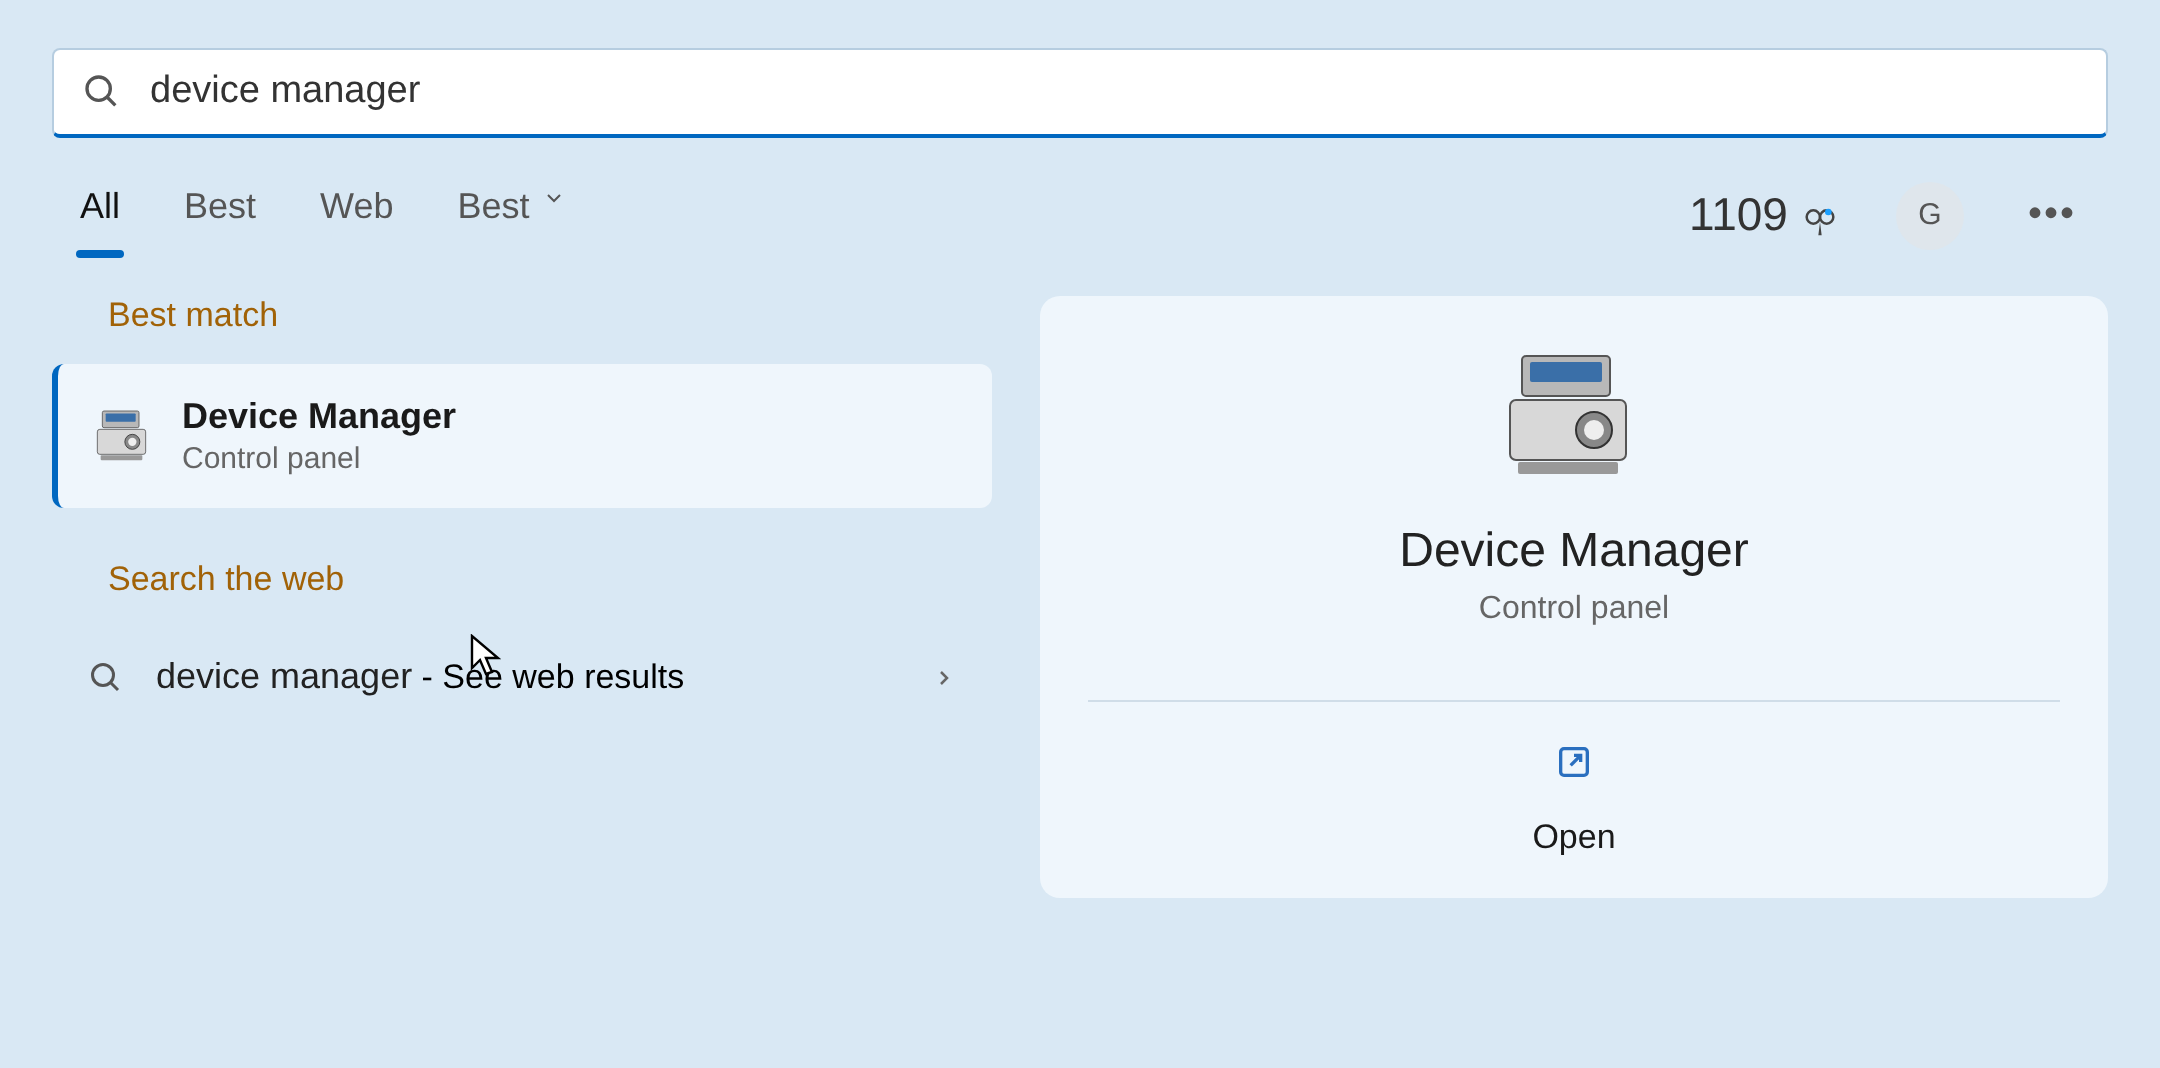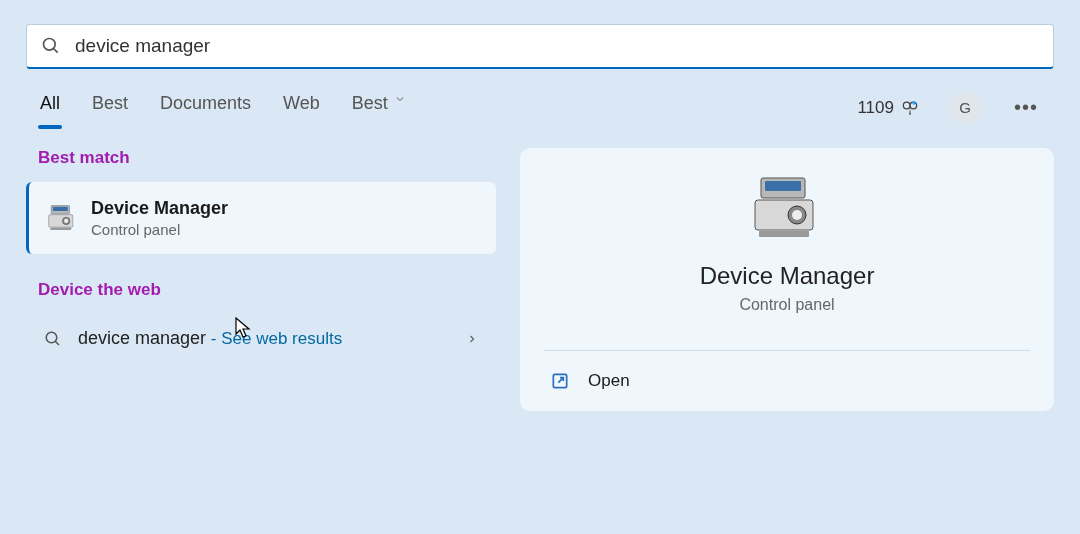--- a/index.html
+++ b/index.html
@@ -45,21 +45,21 @@
     .tab.active { color: #111; font-weight: 400; }
     .tab.active::after {
       content: "";
       position: absolute;
       left: 0; right: 0; bottom: -1px;
       height: 4px;
       background: #0067c0;
       border-radius: 2px;
     }
     .spacer { flex: 1; }
-    .rewards { display: flex; align-items: flex-end; gap: 6px; font-size: 17px; color:#333; }
+    .rewards { display: flex; align-items: flex-end; gap: 6px; font-size: 23px; color:#333; }
     .avatar {
       width: 34px; height: 34px; border-radius: 50%;
       background: #dfe6ec;
       display: flex; align-items: center; justify-content: center;
       font-size: 15px; color:#555;
     }
     .more-dots { font-size: 20px; letter-spacing: 1px; color:#555; padding:0 4px; cursor:pointer; }
 
     .columns {
       display: flex;
@@ -72,23 +72,23 @@
       background: #eff6fc;
       border-radius: 10px;
       padding: 28px 24px 0 24px;
       display: flex;
       flex-direction: column;
       align-items: center;
     }
 
     .section-title {
       font-size: 17px;
-      font-weight: 700;
-      color: #a21caf;
-      margin: 0 0 14px 12px;
+      font-weight: 400;
+      color: #a16207;
+      margin: 0 0 14px 28px;
     }
 
     .best-match-card {
       background: #eff6fc;
       border-left: 3px solid #0067c0;
       border-radius: 6px;
       padding: 16px 18px;
       display: flex;
       align-items: center;
       gap: 14px;
@@ -100,34 +100,35 @@
 
     .web-item {
       display: flex;
       align-items: center;
       padding: 14px 18px;
       gap: 16px;
       cursor: pointer;
       border-radius: 6px;
     }
     .web-item .txt { flex: 1; font-size: 18px; color: #222; }
-    .web-item .txt .hint { color: #0369a1; font-size: 17px; }
+    .web-item .txt .hint { color: #000000; font-size: 17px; }
     .web-item .chev { color: #666; font-size: 14px; }
 
     .detail-title { font-size: 24px; color: #222; margin-top: 22px; font-weight: 400;}
     .detail-sub { font-size: 16px; color: #666; margin-top: 6px; margin-bottom: 36px;}
     .divider { width: 100%; height: 1px; background: #d0dde8; }
     .action-row {
       width: 100%;
       display: flex;
       align-items: center;
       gap: 18px;
       padding: 20px 6px;
       font-size: 17px;
       cursor: pointer;
+      flex-direction: column;
     }
     .action-row .icon { color: #2a6fbf; }
 
     .device-icon {
       width: 72px; height: 64px; position: relative;
       display:flex; align-items:center; justify-content:center;
     }
     .device-icon-sm { width: 30px; height: 28px; }
 
     .cursor {
@@ -151,23 +152,20 @@
   </span>
   <input type="text" value="device manager" style="">
 </div>
 
 <div class="filters">
   <div class="tab active">
       <span>All</span>
     </div>
   <div class="tab">
       <span>Best</span>
-    </div>
-  <div class="tab">
-      <span>Documents</span>
     </div>
   <div class="tab">
       <span>Web</span>
     </div>
   <div class="tab">
     <span>Best</span>
     <span>
       <svg width="12" height="12" viewBox="0 0 24 24" fill="none" stroke="currentColor" stroke-width="2">
           <polyline points="6 9 12 15 18 9"></polyline>
         </svg>
@@ -207,21 +205,21 @@
           <circle cx="46" cy="39" r="5" fill="#eee"></circle>
           <rect x="8" y="55" width="50" height="6" rx="1" fill="#999"></rect>
         </svg>
       </span>
       <div>
         <div class="title">Device Manager</div>
         <div class="sub">Control panel</div>
       </div>
     </div>
 
-    <div class="section-title">Device the web</div>
+    <div class="section-title">Search the web</div>
 
     <div class="web-item">
       <span>
         <svg width="18" height="18" viewBox="0 0 24 24" fill="none" stroke="#555" stroke-width="2">
             <circle cx="10" cy="10" r="7"></circle>
             <line x1="20" y1="20" x2="15" y2="15"></line>
           </svg>
       </span>
       <span class="txt">
         <span>device manager</span><span class="hint"> - See web results</span>

